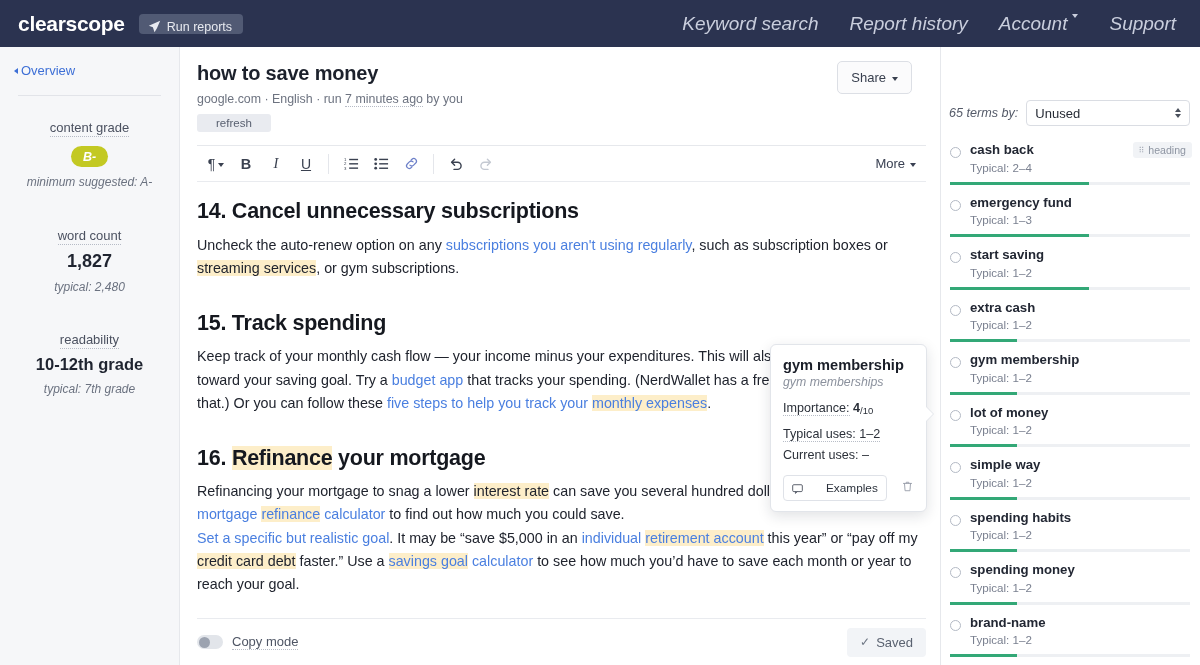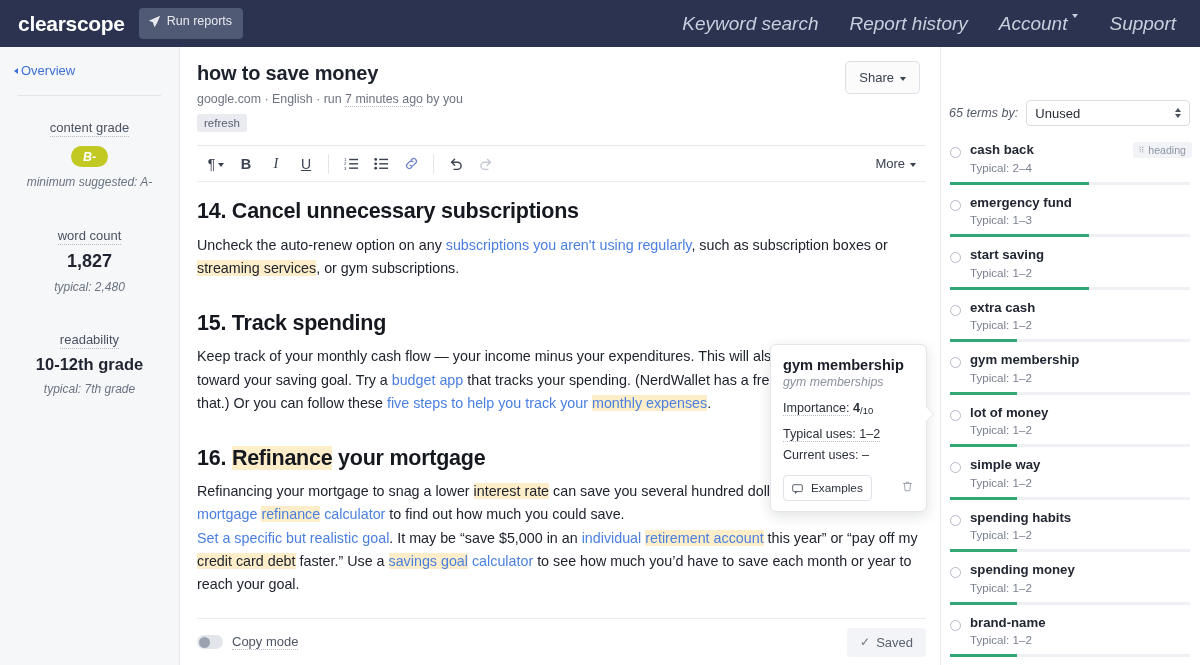--- a/index.html
+++ b/index.html
@@ -26,21 +26,21 @@
     color: #ffffff;
     font-size: 21px;
     font-weight: 700;
     letter-spacing: -0.3px;
   }
   .run-reports-btn {
     margin-left: 14px;
     background: #515a74;
     color: #e8eaf0;
     font-size: 12.5px;
-    padding: 6px 11px 11px 9px;
+    padding: 6px 11px 0 9px;
     border-radius: 4px;
     display: inline-flex;
     align-items: center;
     gap: 6px;
     cursor: pointer;
     border: none;
     font-family: inherit;
   }
   .send-ico { display:inline-block; width:13px; height:13px; }
   .nav-right {
@@ -148,25 +148,25 @@
     margin-top: 7px;
   }
   .doc-meta .dotted { border-bottom: 1px dotted #b6bbc6; }
   .refresh-chip {
     display:inline-block;
     margin-top: 8px;
     background: #e9ebf0;
     color: #596070;
     font-size: 11.5px;
     border-radius: 3px;
-    padding: 3px 7px;
+    padding: 3px 19px;
     cursor: pointer;
   }
   .share-btn {
-    position: absolute; right: 20px; top: 14px;
+    position: absolute; right: 28px; top: 14px;
     background: #fbfbfc;
     border: 1px solid #dcdfe5;
     border-radius: 5px;
     font-size: 13px; color: #39404f;
     padding: 8px 13px;
     display: inline-flex; align-items: center; gap: 6px;
     cursor: pointer; font-family: inherit;
   }
 
   
@@ -281,21 +281,21 @@
     margin-top: 13px;
     display:flex; align-items:center;
   }
   .tp-examples {
     border: 1px solid #dfe2e8;
     border-radius: 4px;
     background: #fff;
     font-size: 11.8px;
     color: #2c323c;
     padding: 5px 8px;
-    display:inline-flex; align-items:center; gap:8px;
+    display:inline-flex; align-items:center; gap:23px;
     cursor: pointer; font-family: inherit;
   }
   .tp-trash { margin-left: auto; color:#9aa0ab; cursor:pointer; font-size: 13px; }
   .tp-arrow {
     position:absolute; right:-7px; top: 62px;
     width:0;height:0;
     border-top:7px solid transparent;
     border-bottom:7px solid transparent;
     border-left:7px solid #ffffff;
     filter: drop-shadow(1px 0 0 #e2e5ea);

